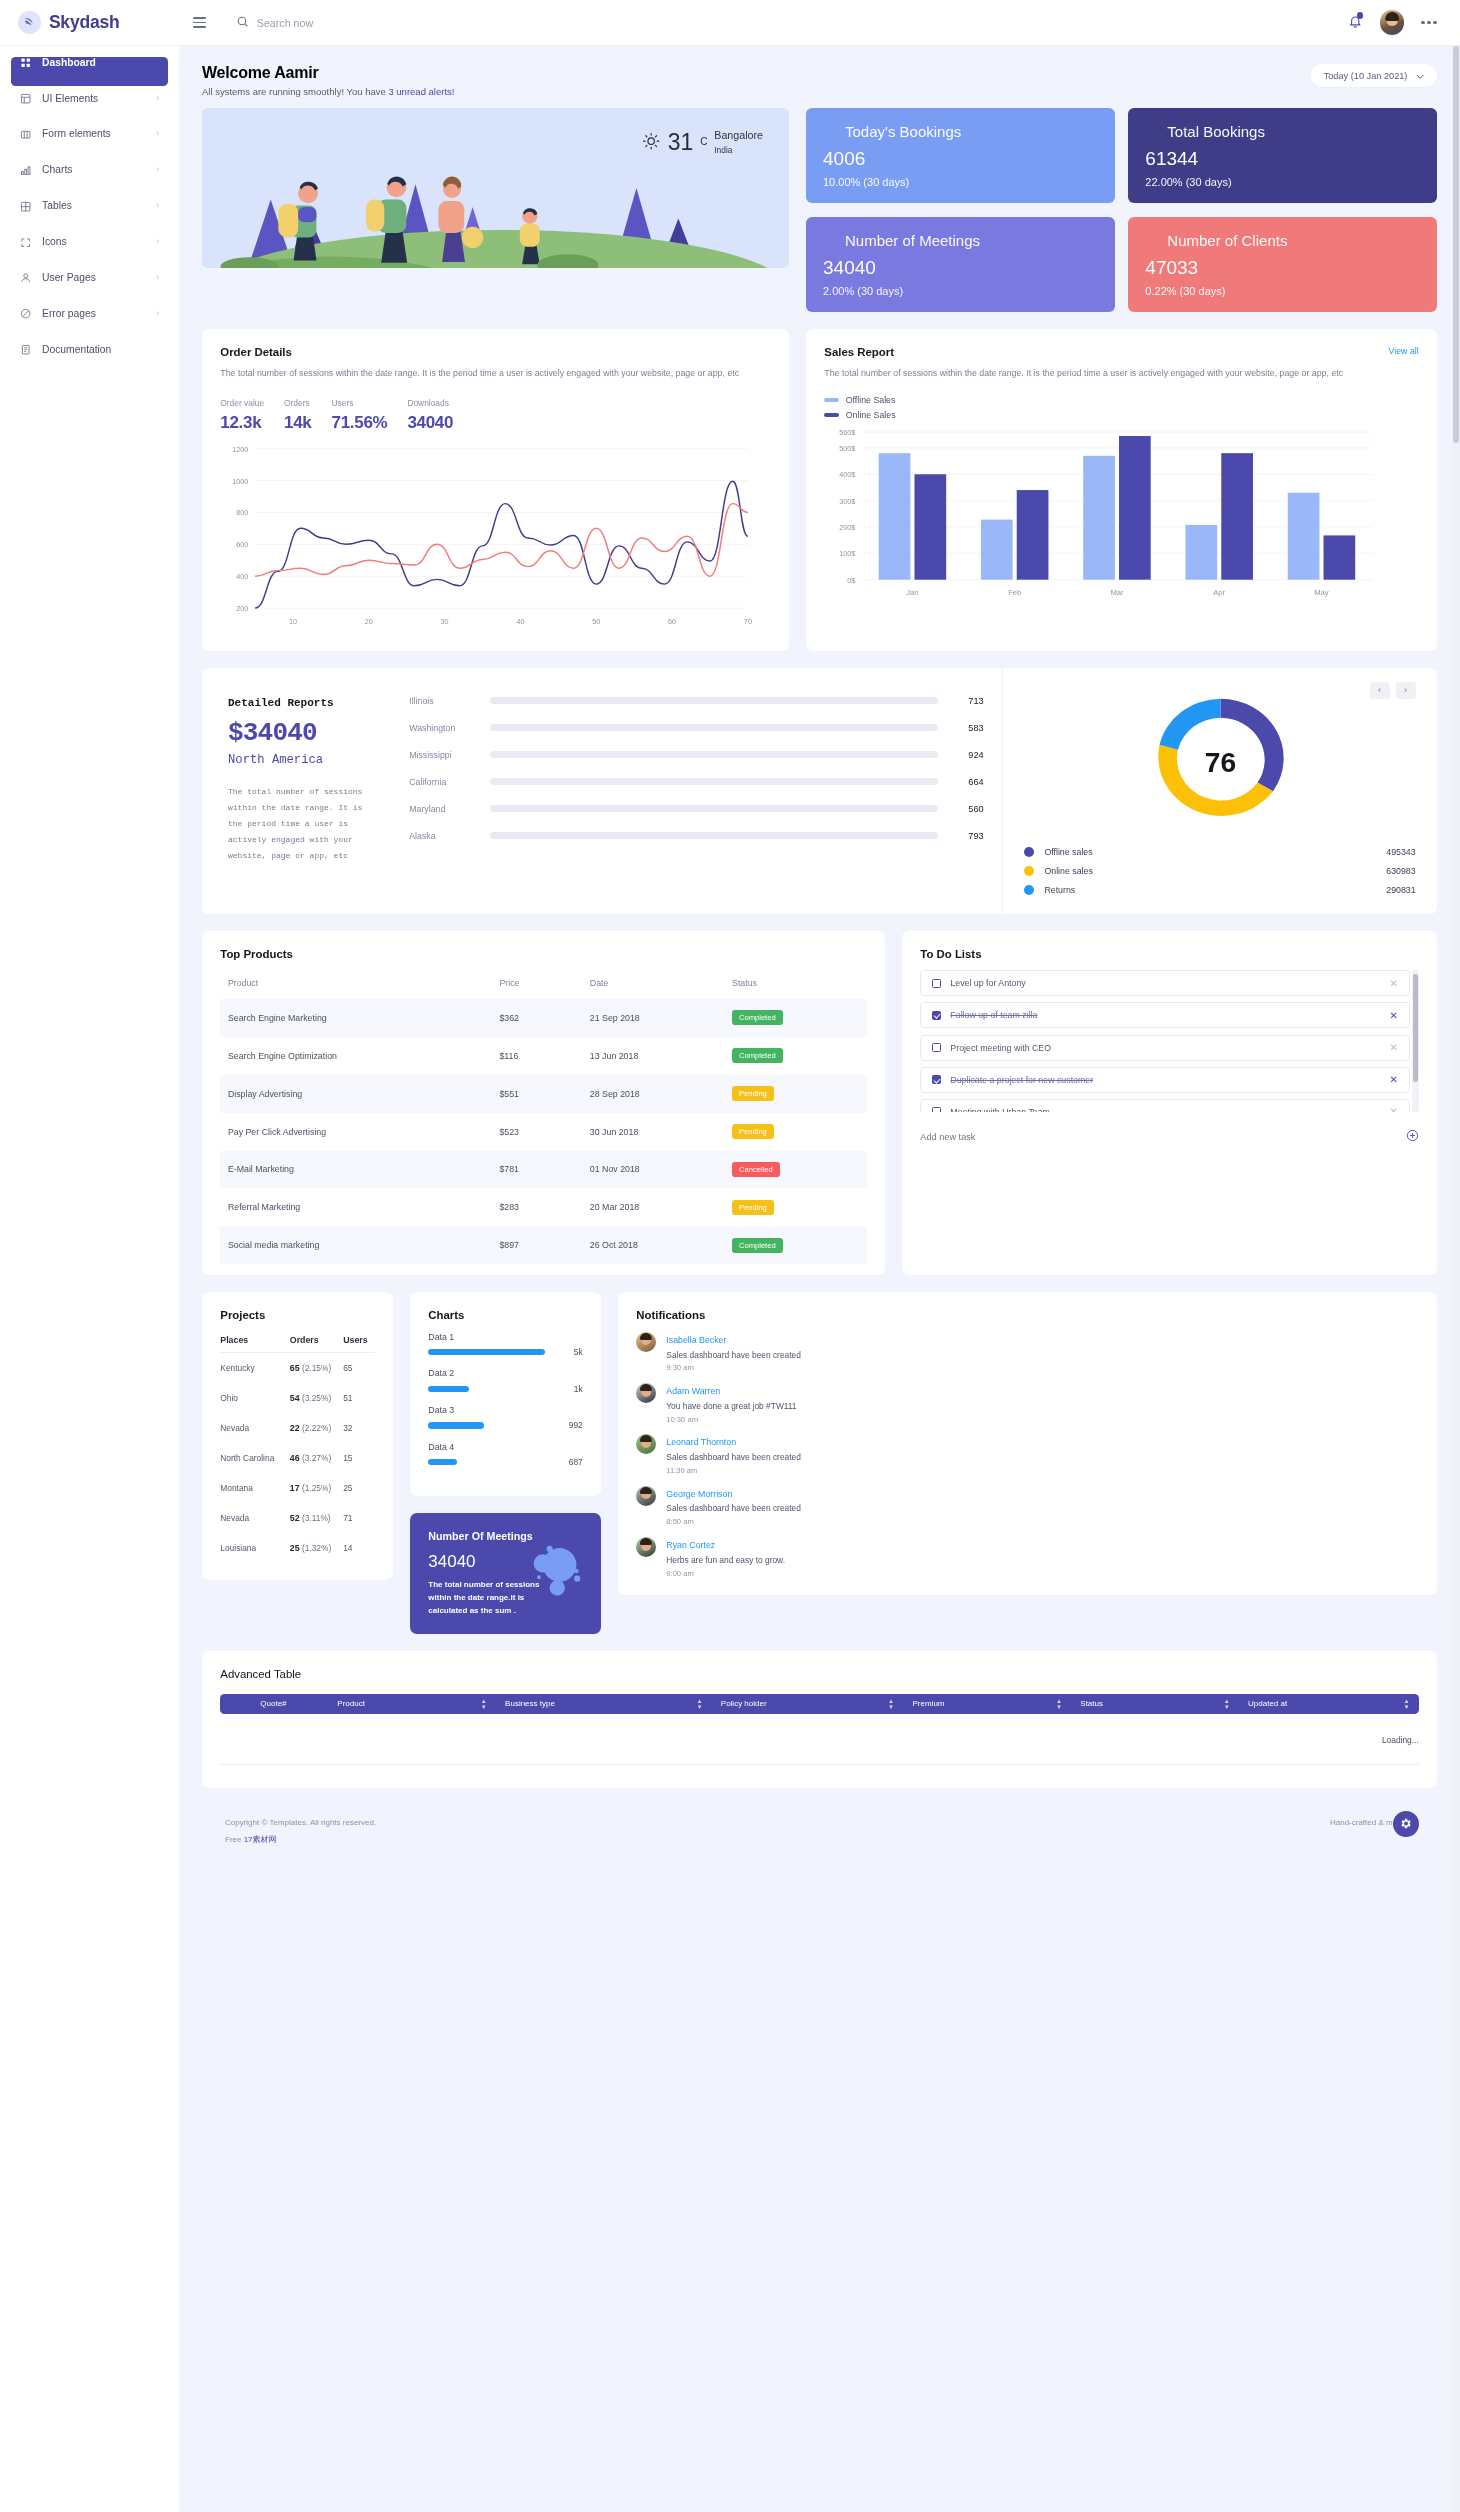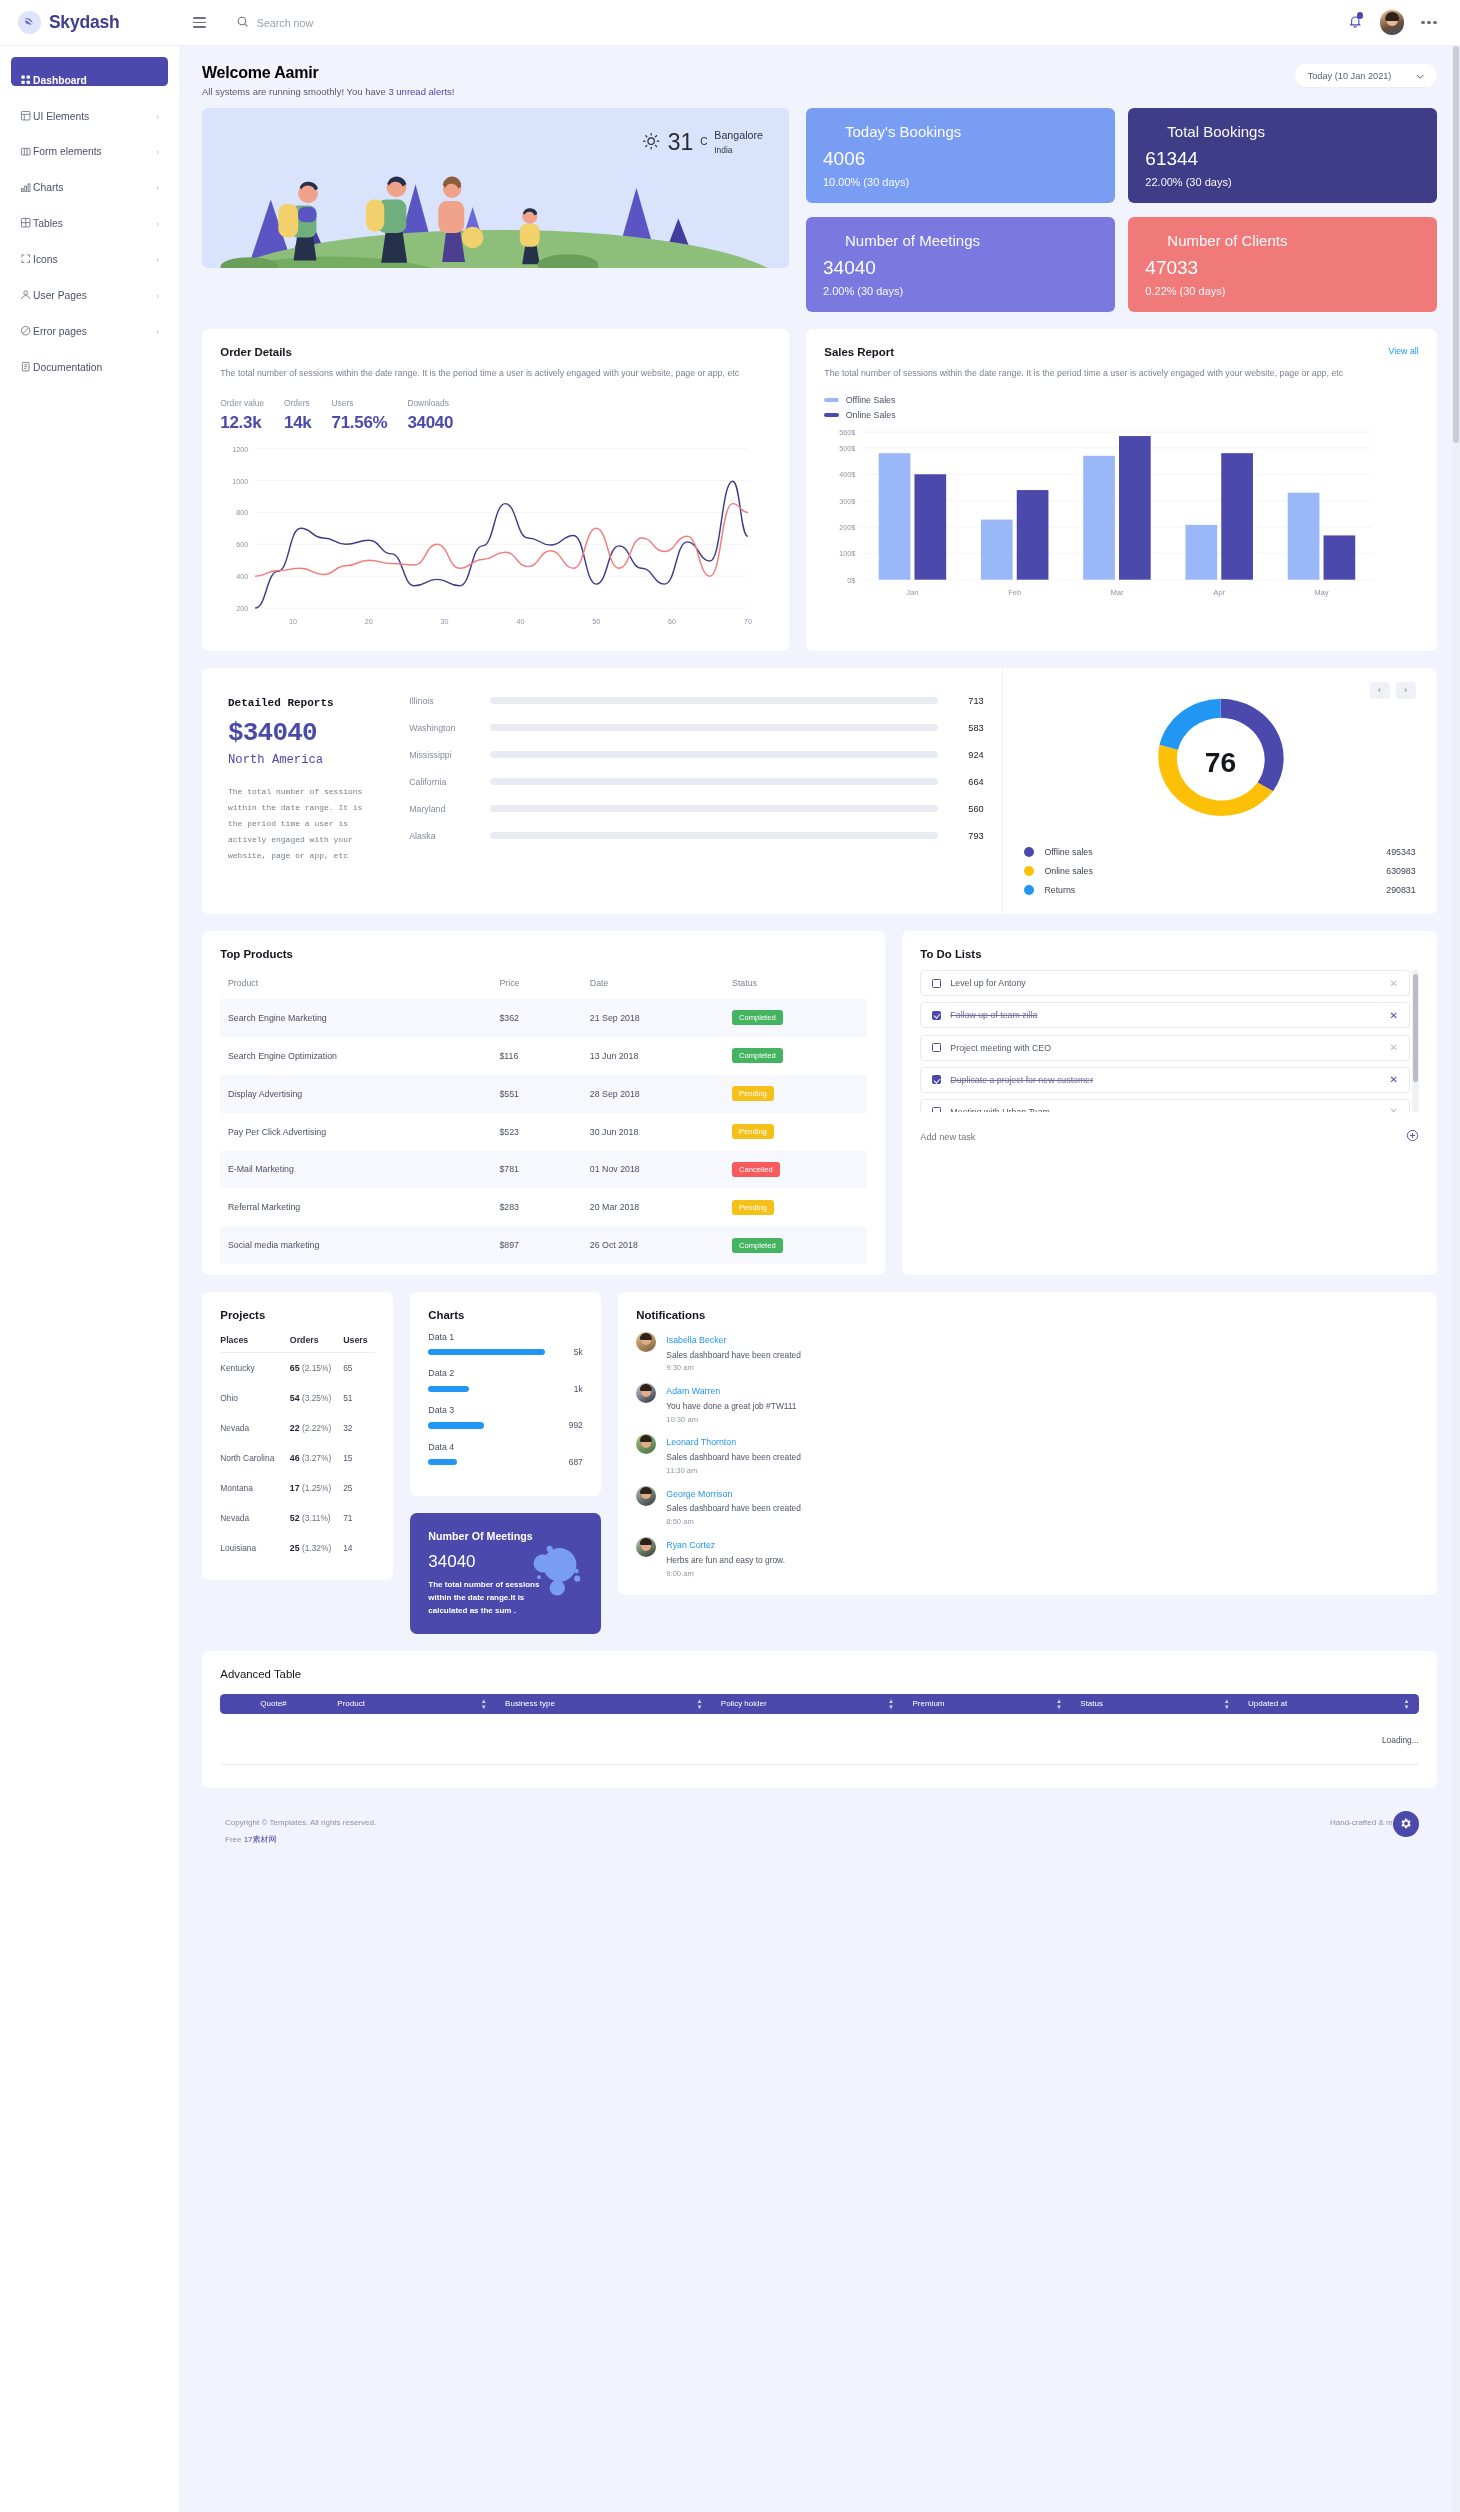--- a/index.html
+++ b/index.html
@@ -51,37 +51,37 @@
   .kebab i { width: 3.8px; height: 3.8px; border-radius: 50%; background: #6b6f82; display: block; }
 
   
   .body-split { display: flex; flex: 1 1 auto; min-height: 0; }
 
   
   .sidebar {
     width: 179px; flex: 0 0 179px; background: #fff; padding: 10.7px 10.7px 0 10.7px;
   }
   .nav-item {
-    display: flex; align-items: flex-end; gap: 1px; height: 29px; padding: 0 9.2px;
+    display: flex; align-items: flex-start; gap: 10px; height: 29px; padding: 0 9.2px;
     border-radius: 4.6px; color: #4b4f6b; font-size: 10.3px; cursor: pointer; margin-bottom: 6.9px;
   }
   .nav-item.active { background: #4b49ac; color: #fff; font-weight: 600; }
   .nav-ico { width: 12.2px; height: 12.2px; flex: 0 0 12.2px; display: flex; align-items: center; justify-content: center; }
   .nav-label { flex: 1 1 auto; }
   .nav-chev { font-size: 8.4px; color: #b0b3c4; }
 
   
   .main { flex: 1 1 auto; padding: 0 23px 0 23px; overflow: hidden; }
   .welcome-row { display: flex; align-items: flex-start; padding: 18.3px 0 10.7px 0; }
   .welcome-title { font-size: 16px; font-weight: 700; color: #000; letter-spacing: -0.2px; }
   .welcome-sub { font-size: 9.5px; color: #555a6e; margin-top: 3.8px; }
   .welcome-sub a { color: #4b49ac; text-decoration: none; }
   .datepicker {
     margin-left: auto; background: #fff; border-radius: 15.3px; height: 23px;
-    display: flex; align-items: center; gap: 25px; padding: 0 12.2px;
+    display: flex; align-items: center; gap: 9px; padding: 0 12.2px;
     font-size: 9.2px; color: #5a5e73; cursor: pointer; box-shadow: 0 0.8px 1.5px rgba(0,0,0,.04);
   }
 
   
   .hero-row { display: flex; gap: 17px; margin-bottom: 17px; }
   .hero-illu {
     width: 587px; flex: 0 0 587px; height: 160px; border-radius: 6.1px;
     background: #d9e3fb; position: relative; overflow: hidden;
   }
   .weather { position: absolute; right: 26px; top: 20.6px; display: flex; align-items: center; gap: 6.9px; }

